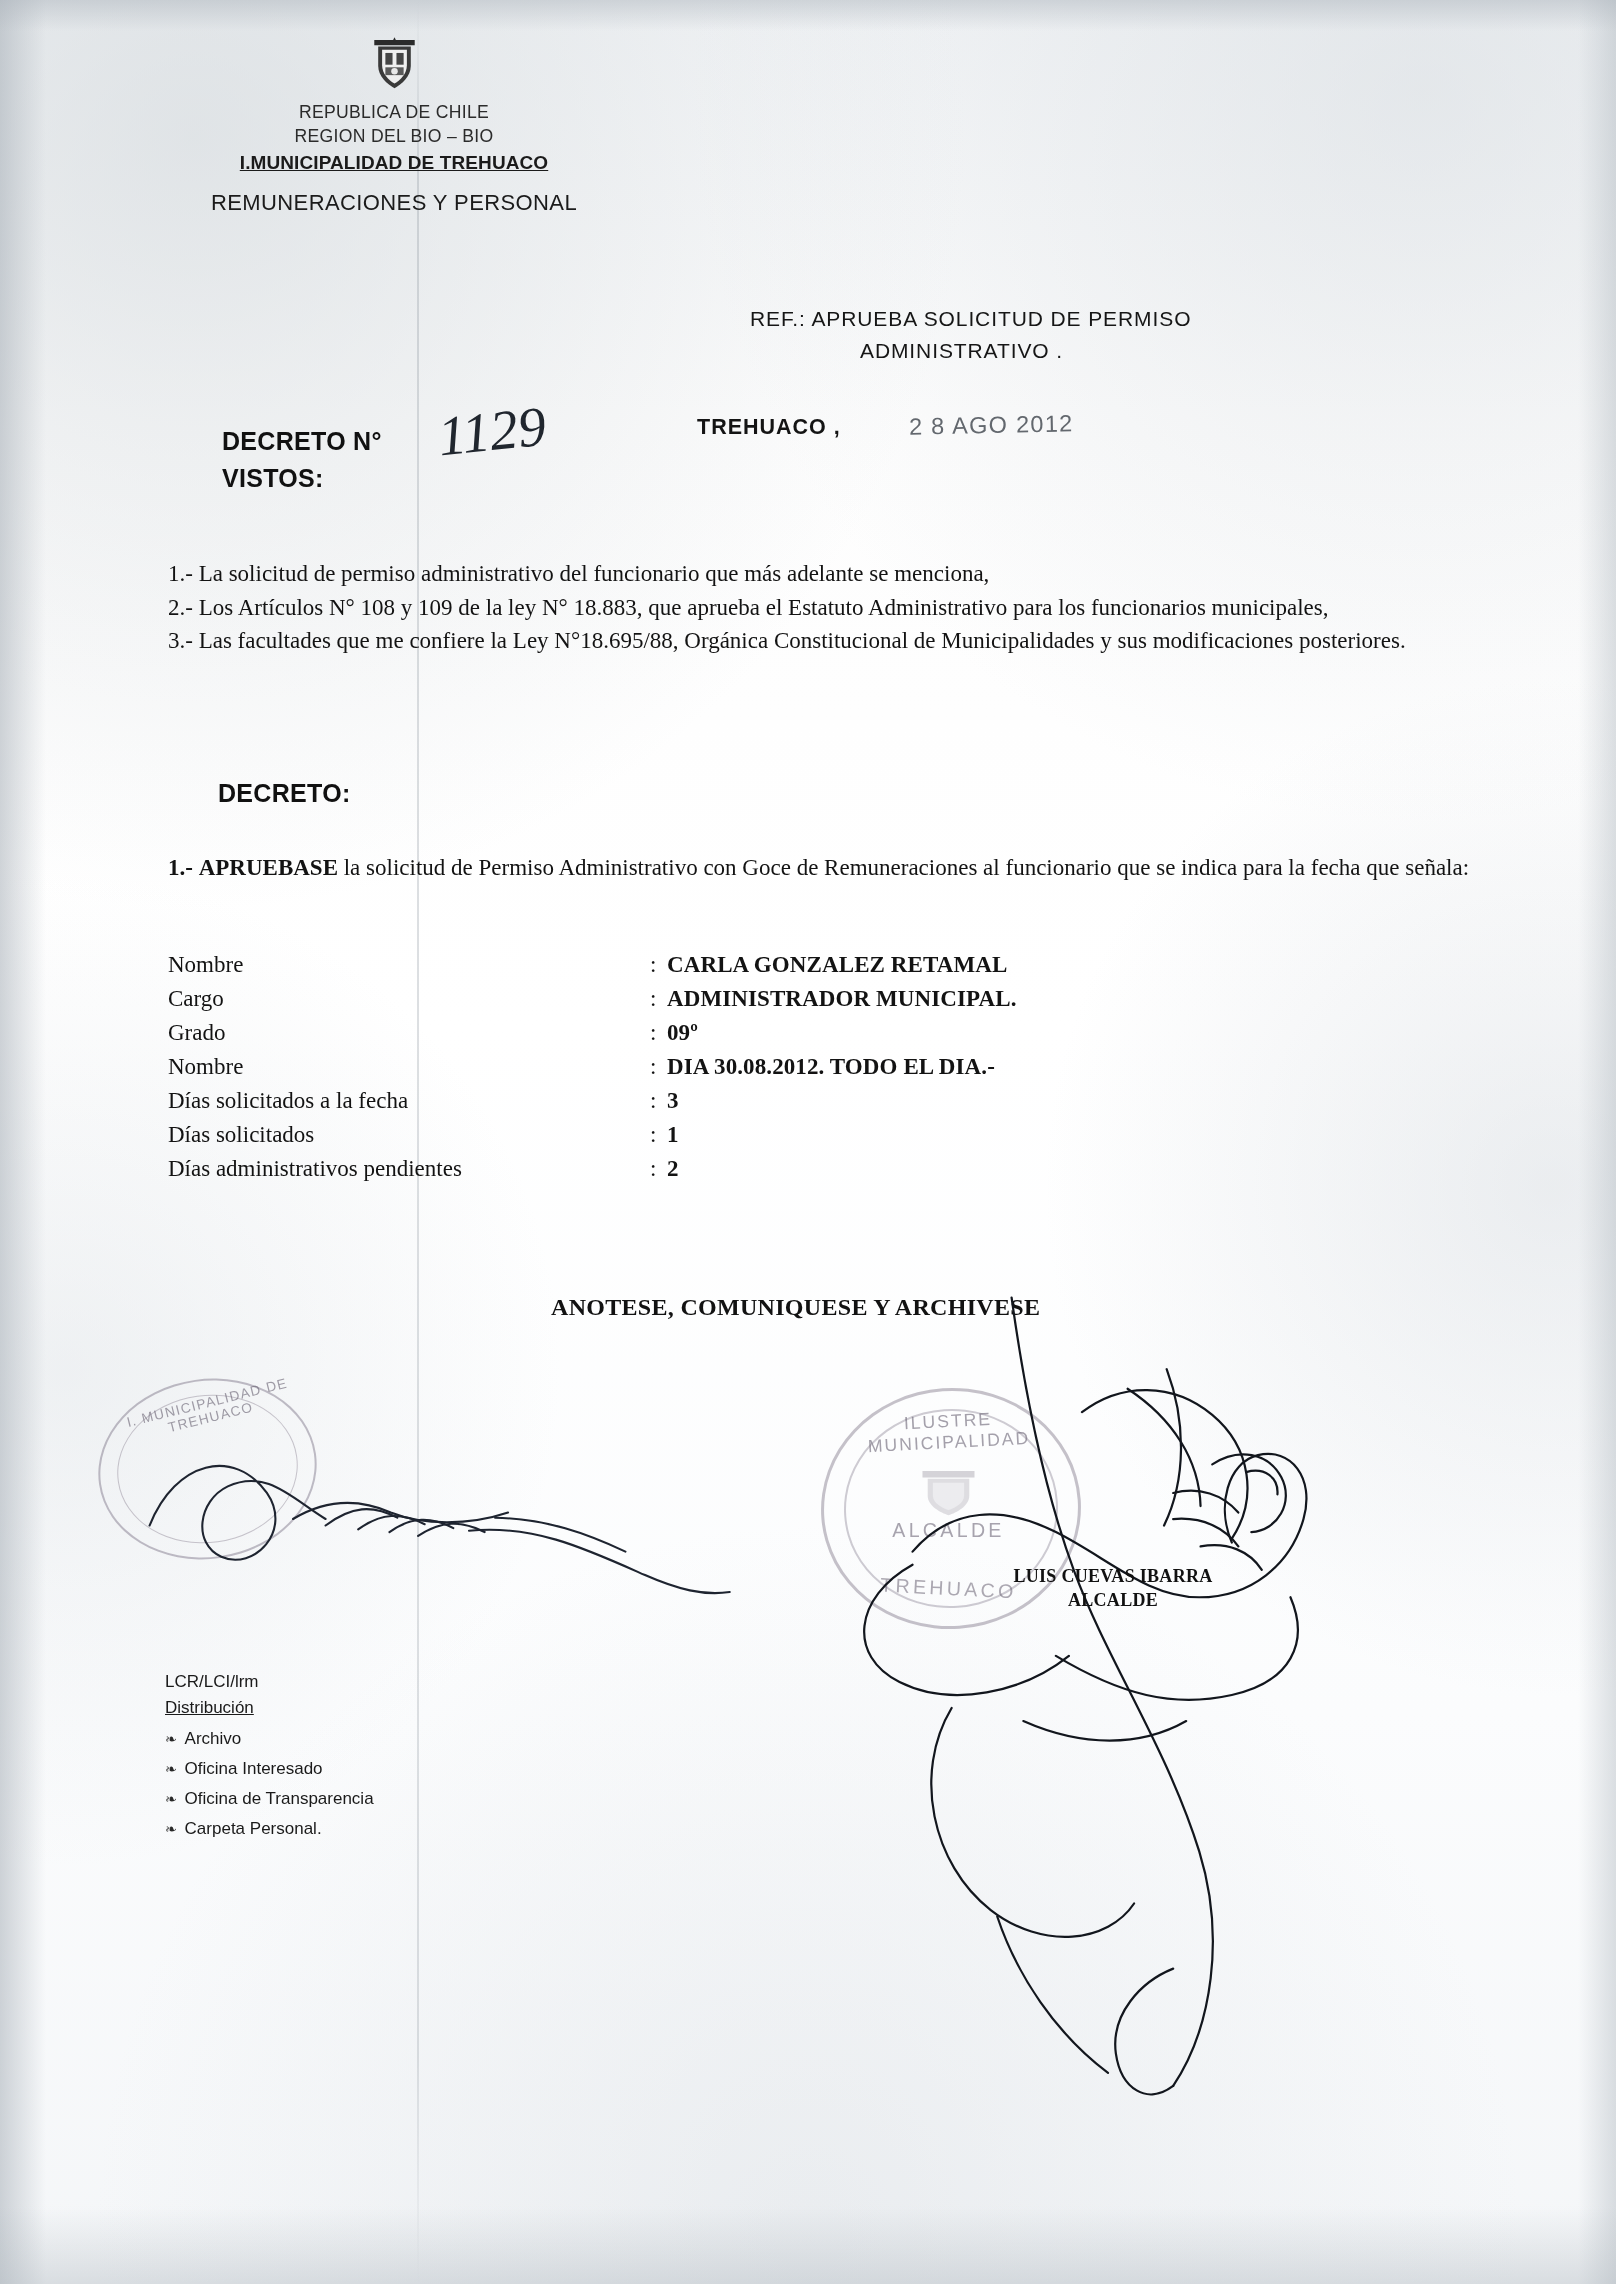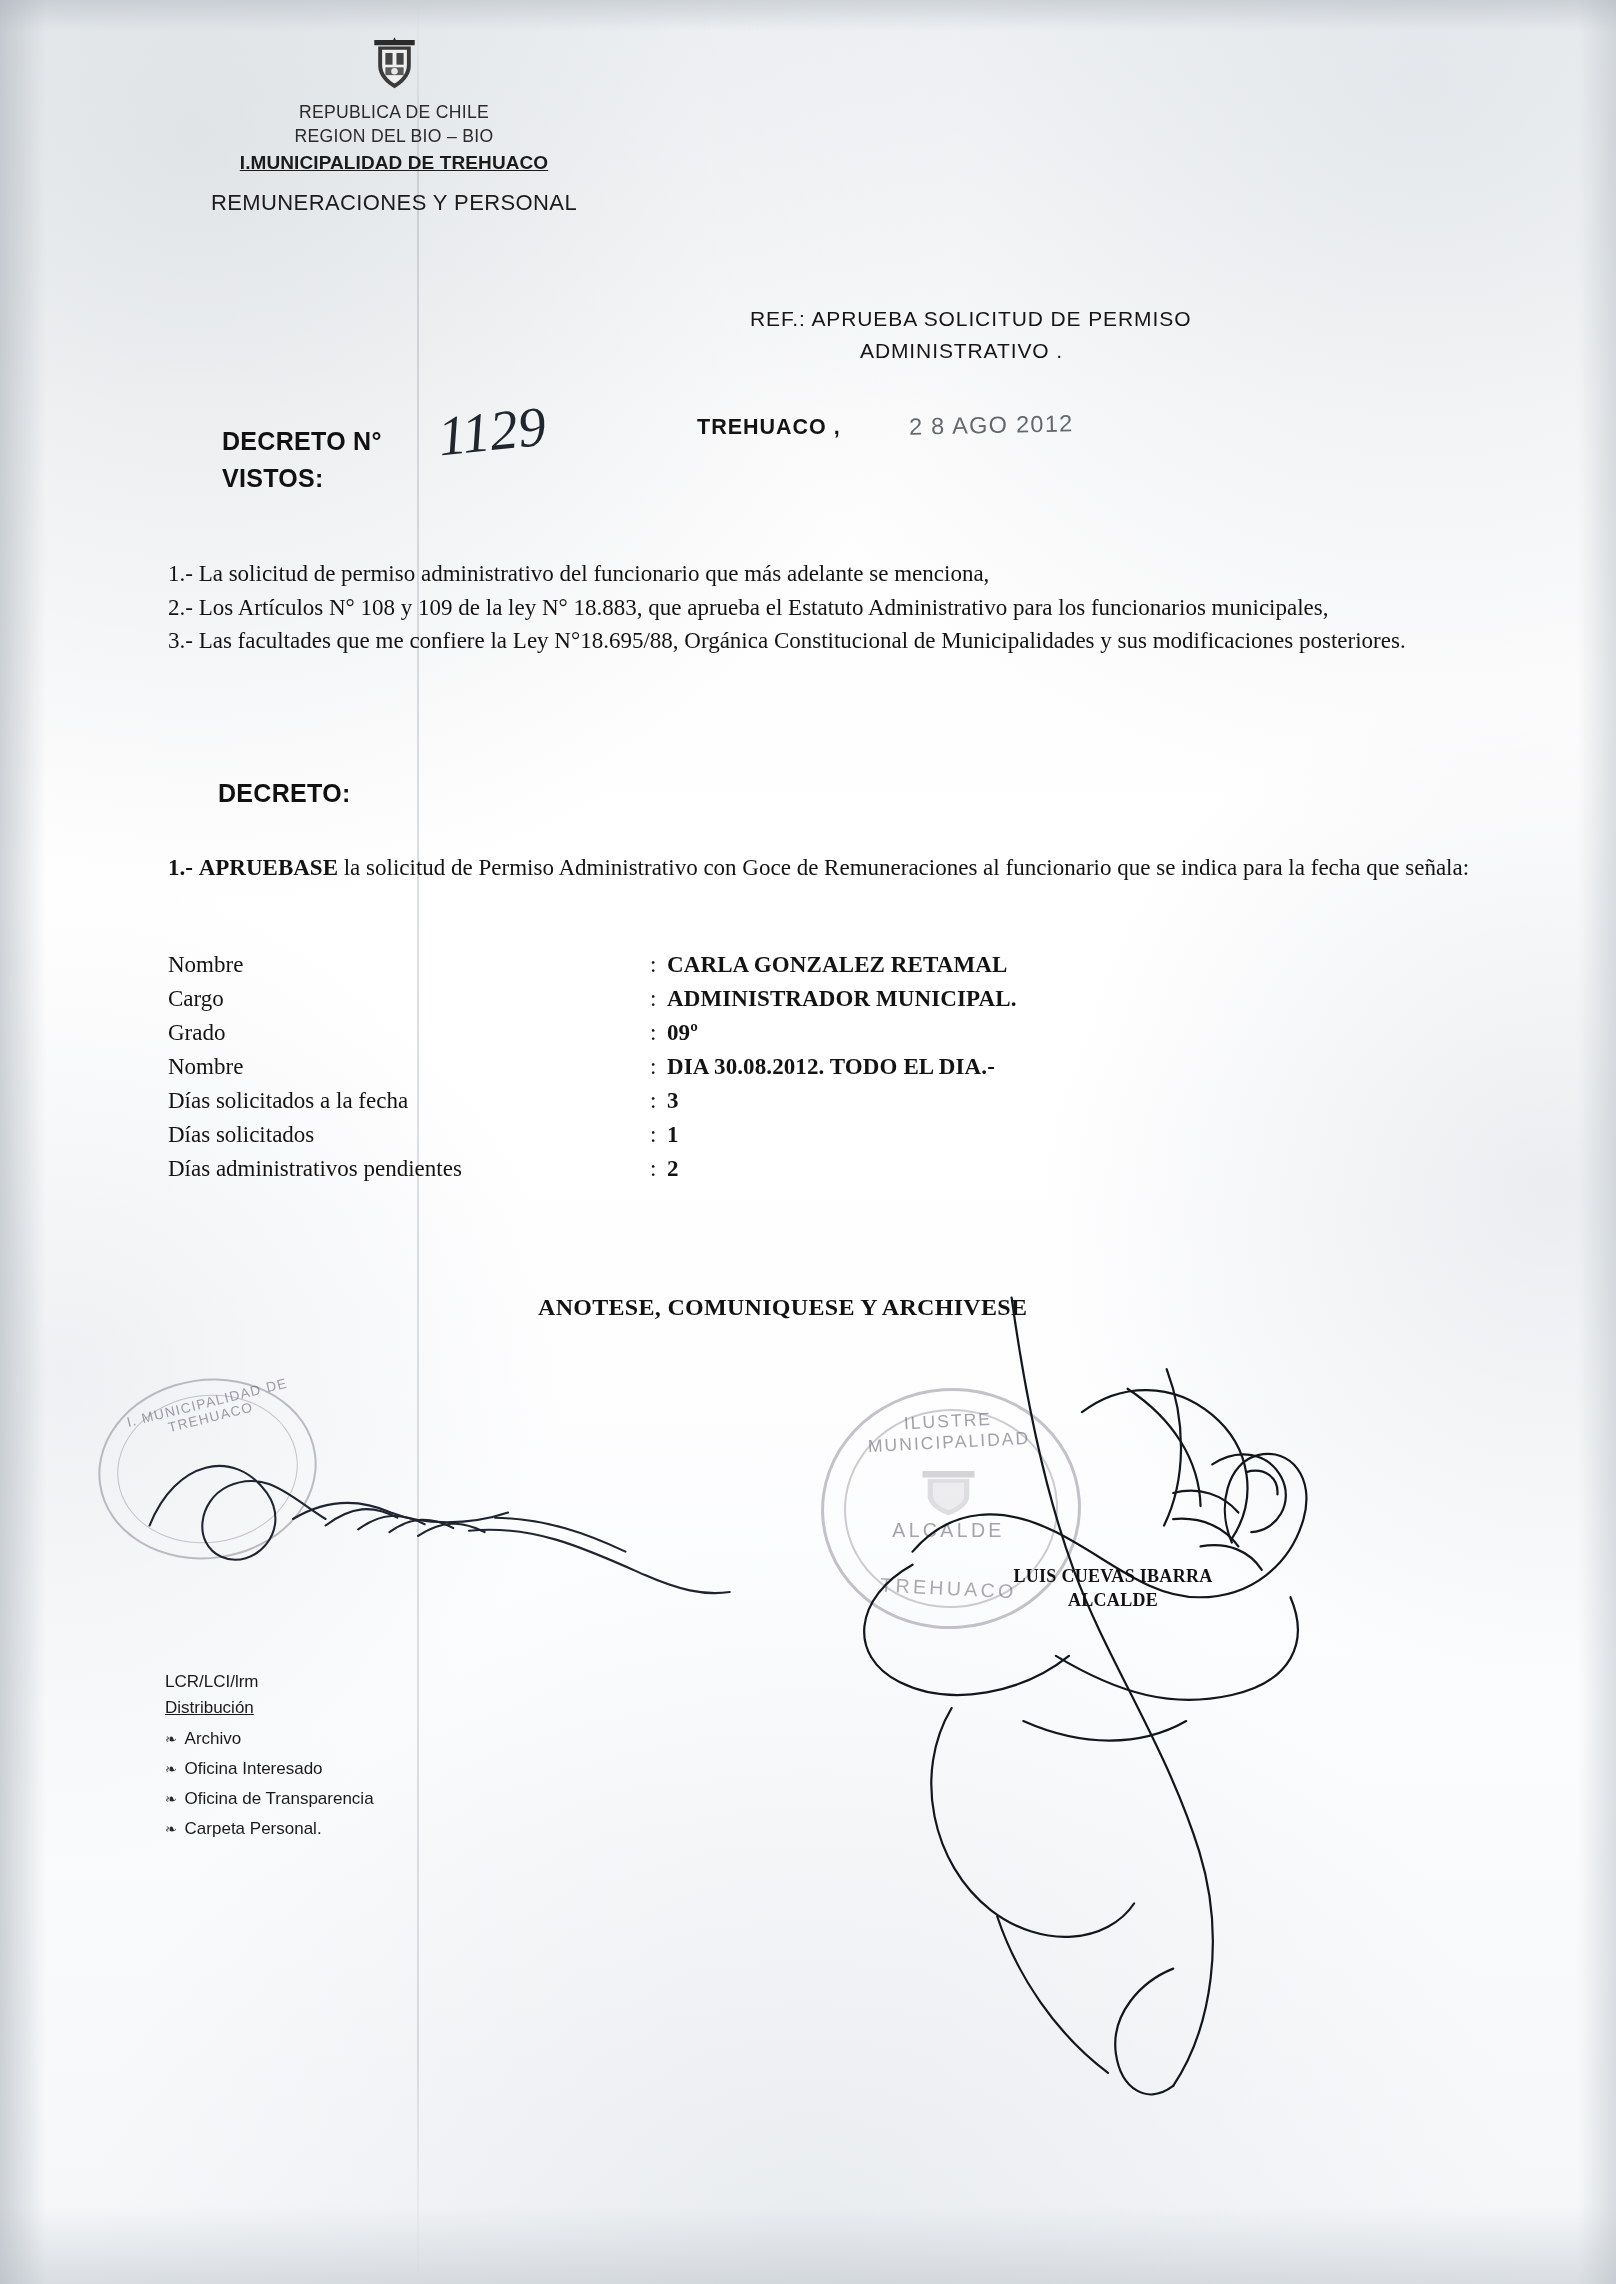--- a/index.html
+++ b/index.html
@@ -225,21 +225,21 @@
     flex: 0 0 17px;
   }
   .data-value {
     font-weight: bold;
     letter-spacing: 0.1px;
   }
 
   
   .closing {
     position: absolute;
-    left: 538px;
+    left: 551px;
     top: 1294px;
     font-size: 24px;
     font-weight: bold;
     letter-spacing: 0.3px;
     color: #121212;
   }
 
   
   .sig-left {
     position: absolute;

